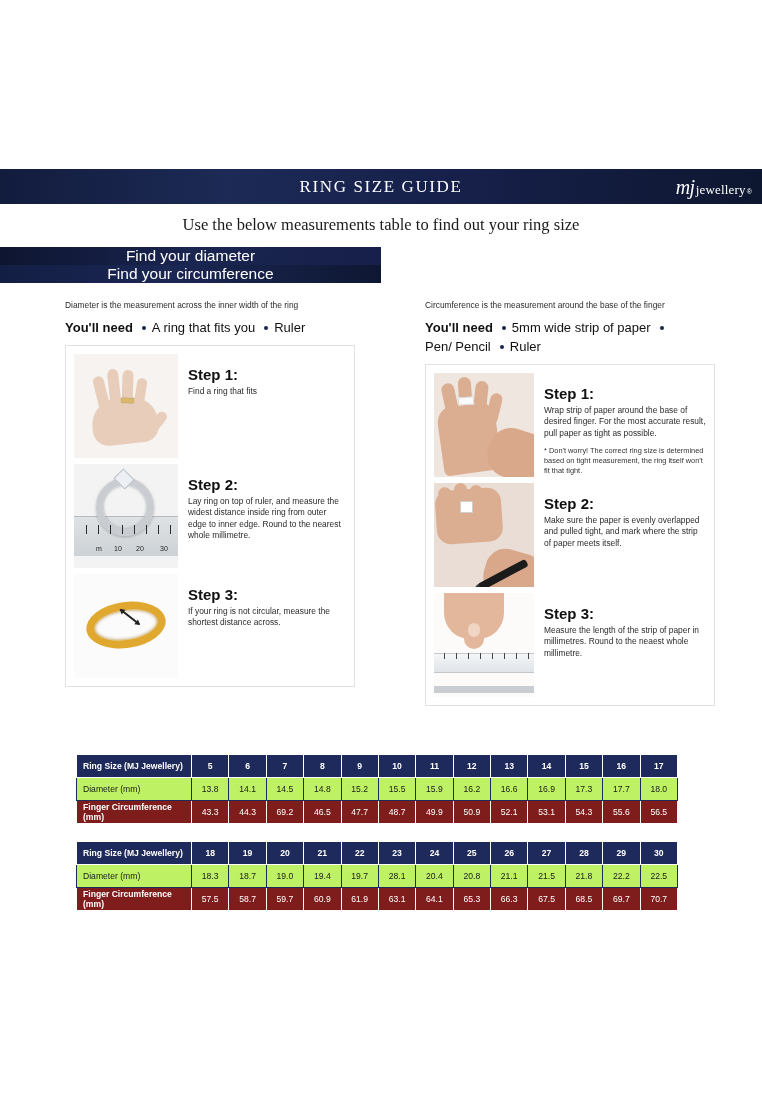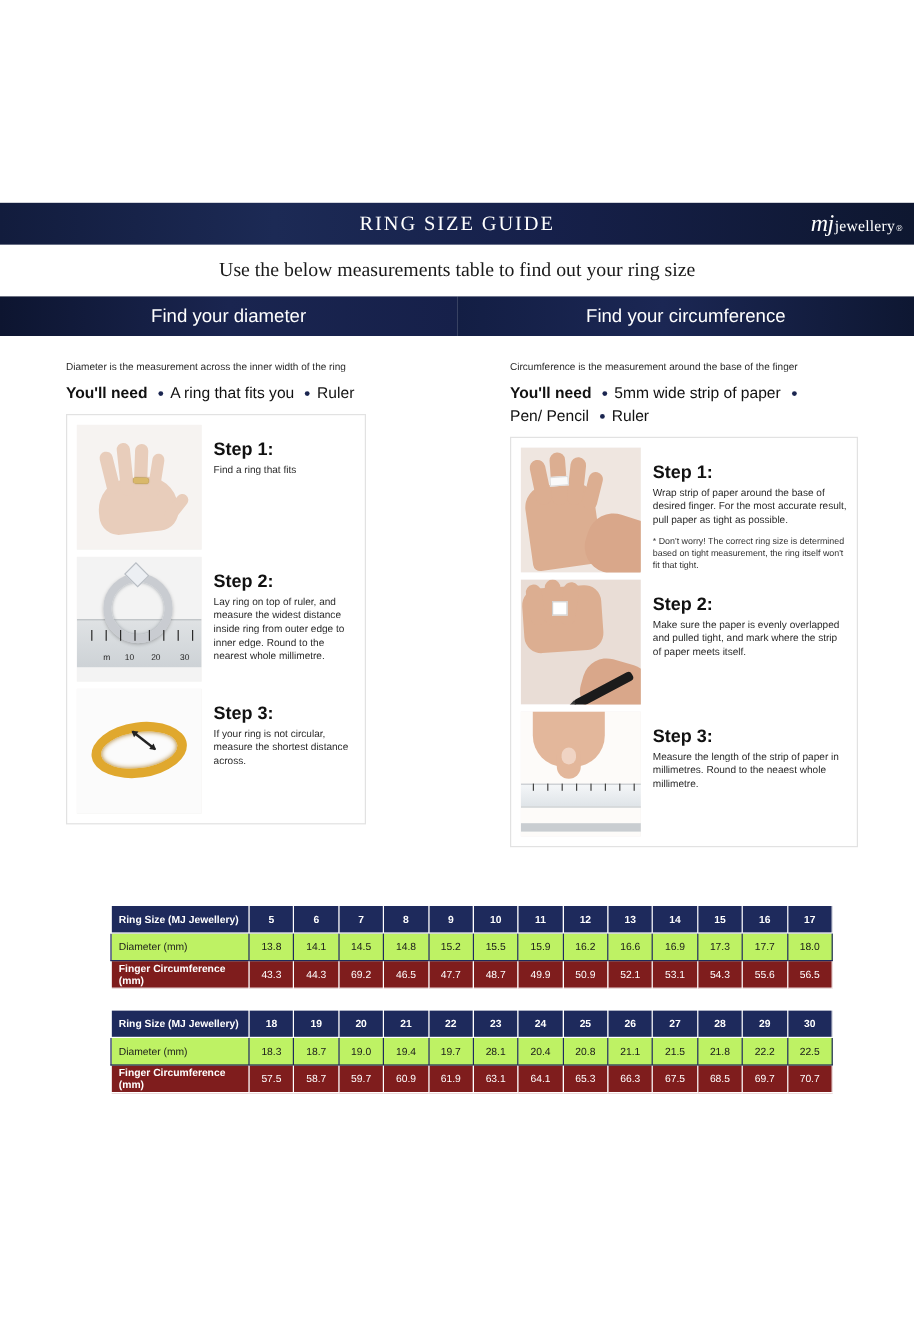--- a/index.html
+++ b/index.html
@@ -75,20 +75,21 @@
     font-size: 16.5px;
     color: #1a1a1a;
   }
 
   
   .section-bar {
     position: absolute;
     left: 0; top: 247px;
     width: 762px; height: 33px;
     display: flex;
+    flex-direction: column;
   }
   .section-bar .half {
     width: 50%;
     display: flex;
     align-items: center;
     justify-content: center;
     color: #ffffff;
     font-size: 15.5px;
     font-family: "Liberation Sans", sans-serif;
   }
@@ -97,21 +98,21 @@
   }
   .section-bar .half.right {
     background: linear-gradient(90deg,#131e44 0%,#1b2754 45%,#0e1732 100%);
   }
 
   
   .col {
     position: absolute;
     top: 300px;
   }
-  .col.left  { left: 55px;  width: 250px; }
+  .col.left  { left: 65px;  width: 290px; }
   .col.right { left: 425px; width: 290px; }
 
   .desc {
     font-size: 8.4px;
     color: #2b2b2b;
     margin: 0 0 9px 0;
     line-height: 1.35;
   }
   .needs {
     font-size: 13px;
@@ -309,21 +310,21 @@
     border-top:1px solid #c3c8cc; border-bottom:1px solid #c3c8cc;
   }
   .ill-meas .tk { position:absolute; top:60px; width:1px; height:6px; background:#444; }
   .ill-meas .base {
     position:absolute; left:0; bottom:4px; width:104px; height:7px; background:#c9cdd1;
   }
 
   
   .tbl {
     position: absolute;
-    left: 92px;
+    left: 76px;
     width: 602px;
     border-collapse: collapse;
     font-size: 8.6px;
   }
   .tbl.t1 { top: 754px; }
   .tbl.t2 { top: 841px; }
   .tbl td {
     border: 1px solid #ffffff;
     text-align: center;
     height: 23px;

